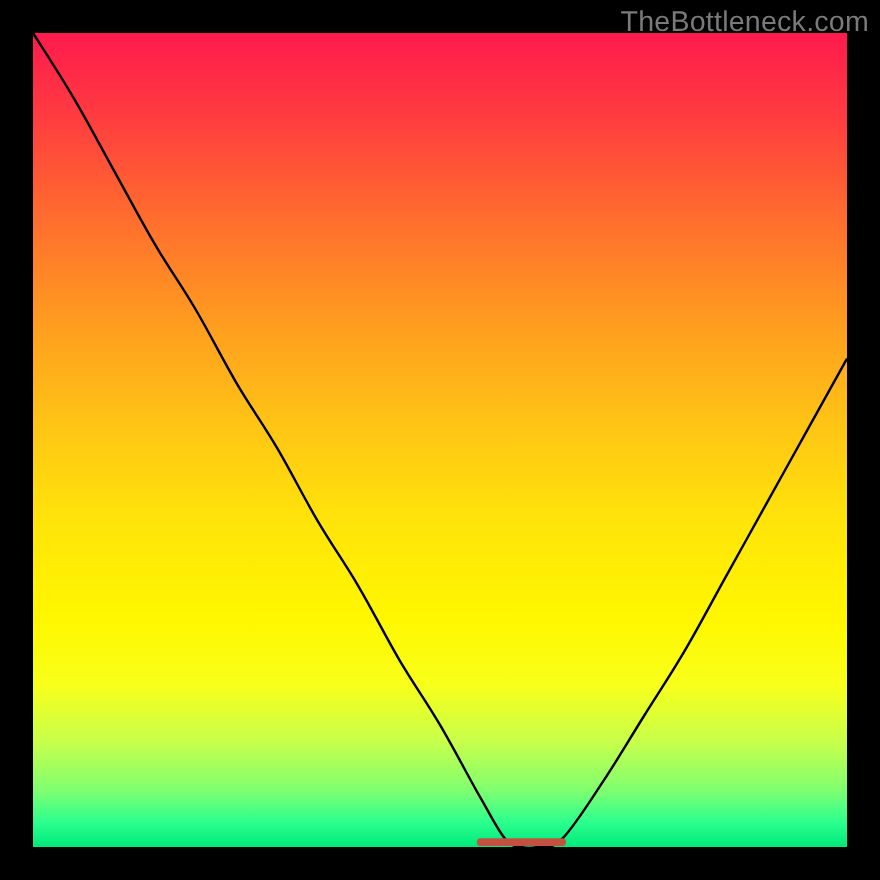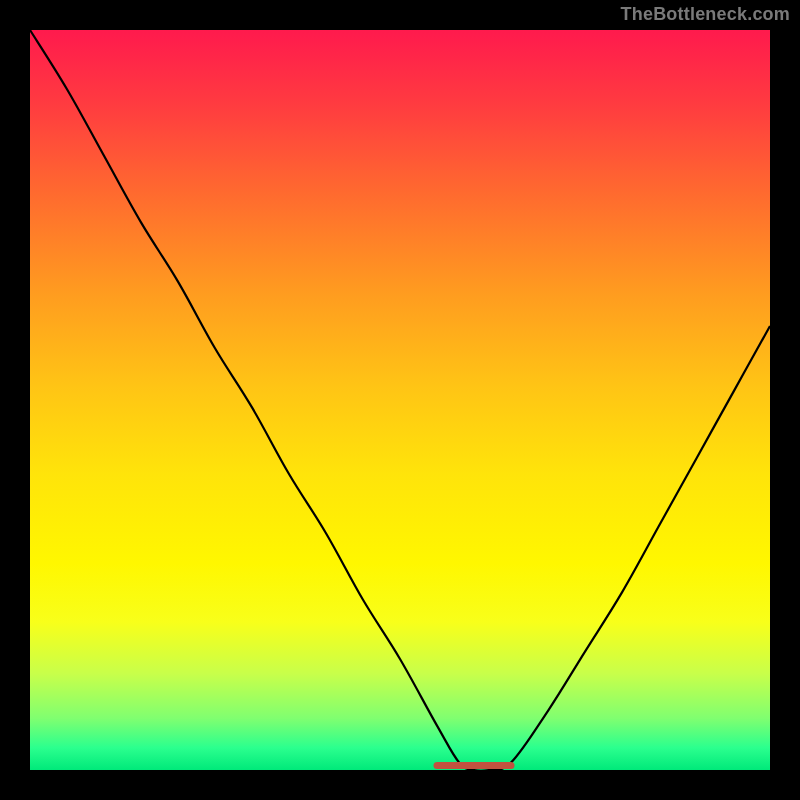--- a/index.html
+++ b/index.html
@@ -46,22 +46,22 @@
     left: 0;
     width: 740px;
     height: 740px;
     overflow: visible;
   }
   .watermark {
     position: absolute;
     top: 4px;
     right: 10px;
     color: #7a7a7a;
-    font-size: 18px;
-    font-weight: 700;
+    font-size: 26px;
+    font-weight: 400;
     letter-spacing: 0.2px;
     user-select: none;
   }
 </style>
 </head>
 <body>
 
 <div class="frame">
 
   <div class="watermark">TheBottleneck.com</div>

